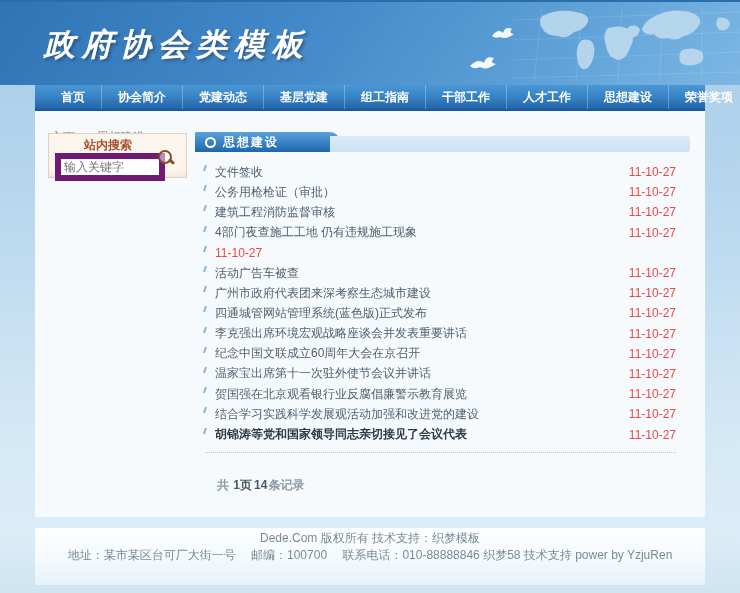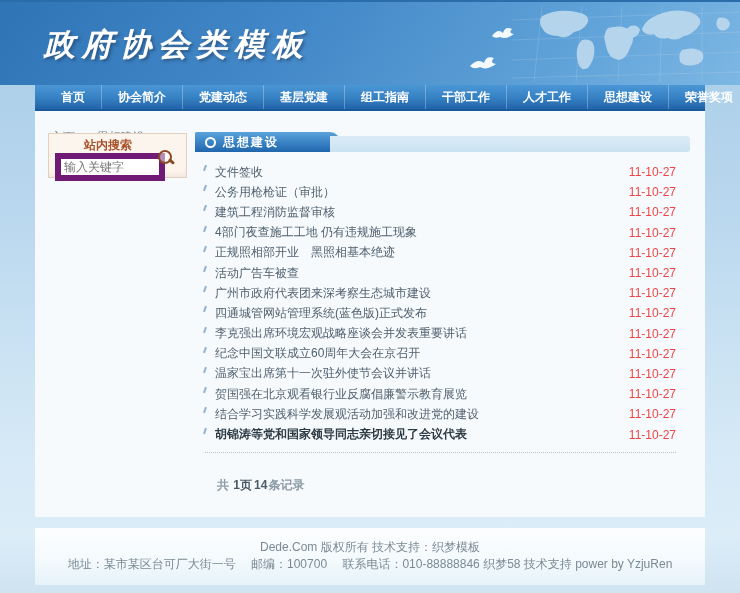--- a/index.html
+++ b/index.html
@@ -61,21 +61,21 @@
   .news-title{margin-right:auto;cursor:pointer;white-space:nowrap;}
   .news-date{color:#ef4444;padding-right:14px;}
   .news-row.bold .news-title{font-weight:bold;color:#2e3b45;}
   .dotline{margin:7px 14px 0 10px;border-top:1px dotted #c3c3c3;height:0;}
   .pagination{margin-top:24px;padding-left:22px;font-size:12px;color:#8b9aa5;font-weight:bold;}
   .pagination b{color:#4a5a66;margin:0 1px;}
 
   
   .footer{position:absolute;left:35px;top:528px;width:670px;height:57px;text-align:center;
           background:linear-gradient(180deg,#fdfeff 0%,#f4fafd 55%,#e6f2f9 100%);color:#7a8a94;font-size:12px;}
-  .footer-line1{padding-top:11px;}
+  .footer-line1{padding-top:2px;}
   .footer-line2{}
 </style>
 </head>
 <body>
 
 <div class="page">
 
   <div class="banner">
     <svg class="banner-map" width="228" height="76" viewBox="0 0 228 76">
       <g stroke="rgba(255,255,255,0.22)" stroke-width="0.6">
@@ -164,21 +164,20 @@
             <span class="news-title">建筑工程消防监督审核</span>
             <span class="news-date">11-10-27</span>
           </div>
         <div class="news-row">
             <span class="tick"></span>
             <span class="news-title">4部门夜查施工工地 仍有违规施工现象</span>
             <span class="news-date">11-10-27</span>
           </div>
         <div class="news-row">
             <span class="tick"></span>
-            <span class="news-title">正规照相部开业　黑照相基本绝迹</span>
             <span class="news-date">11-10-27</span>
           </div>
         <div class="news-row">
             <span class="tick"></span>
             <span class="news-title">活动广告车被查</span>
             <span class="news-date">11-10-27</span>
           </div>
         <div class="news-row">
             <span class="tick"></span>
             <span class="news-title">广州市政府代表团来深考察生态城市建设</span>

